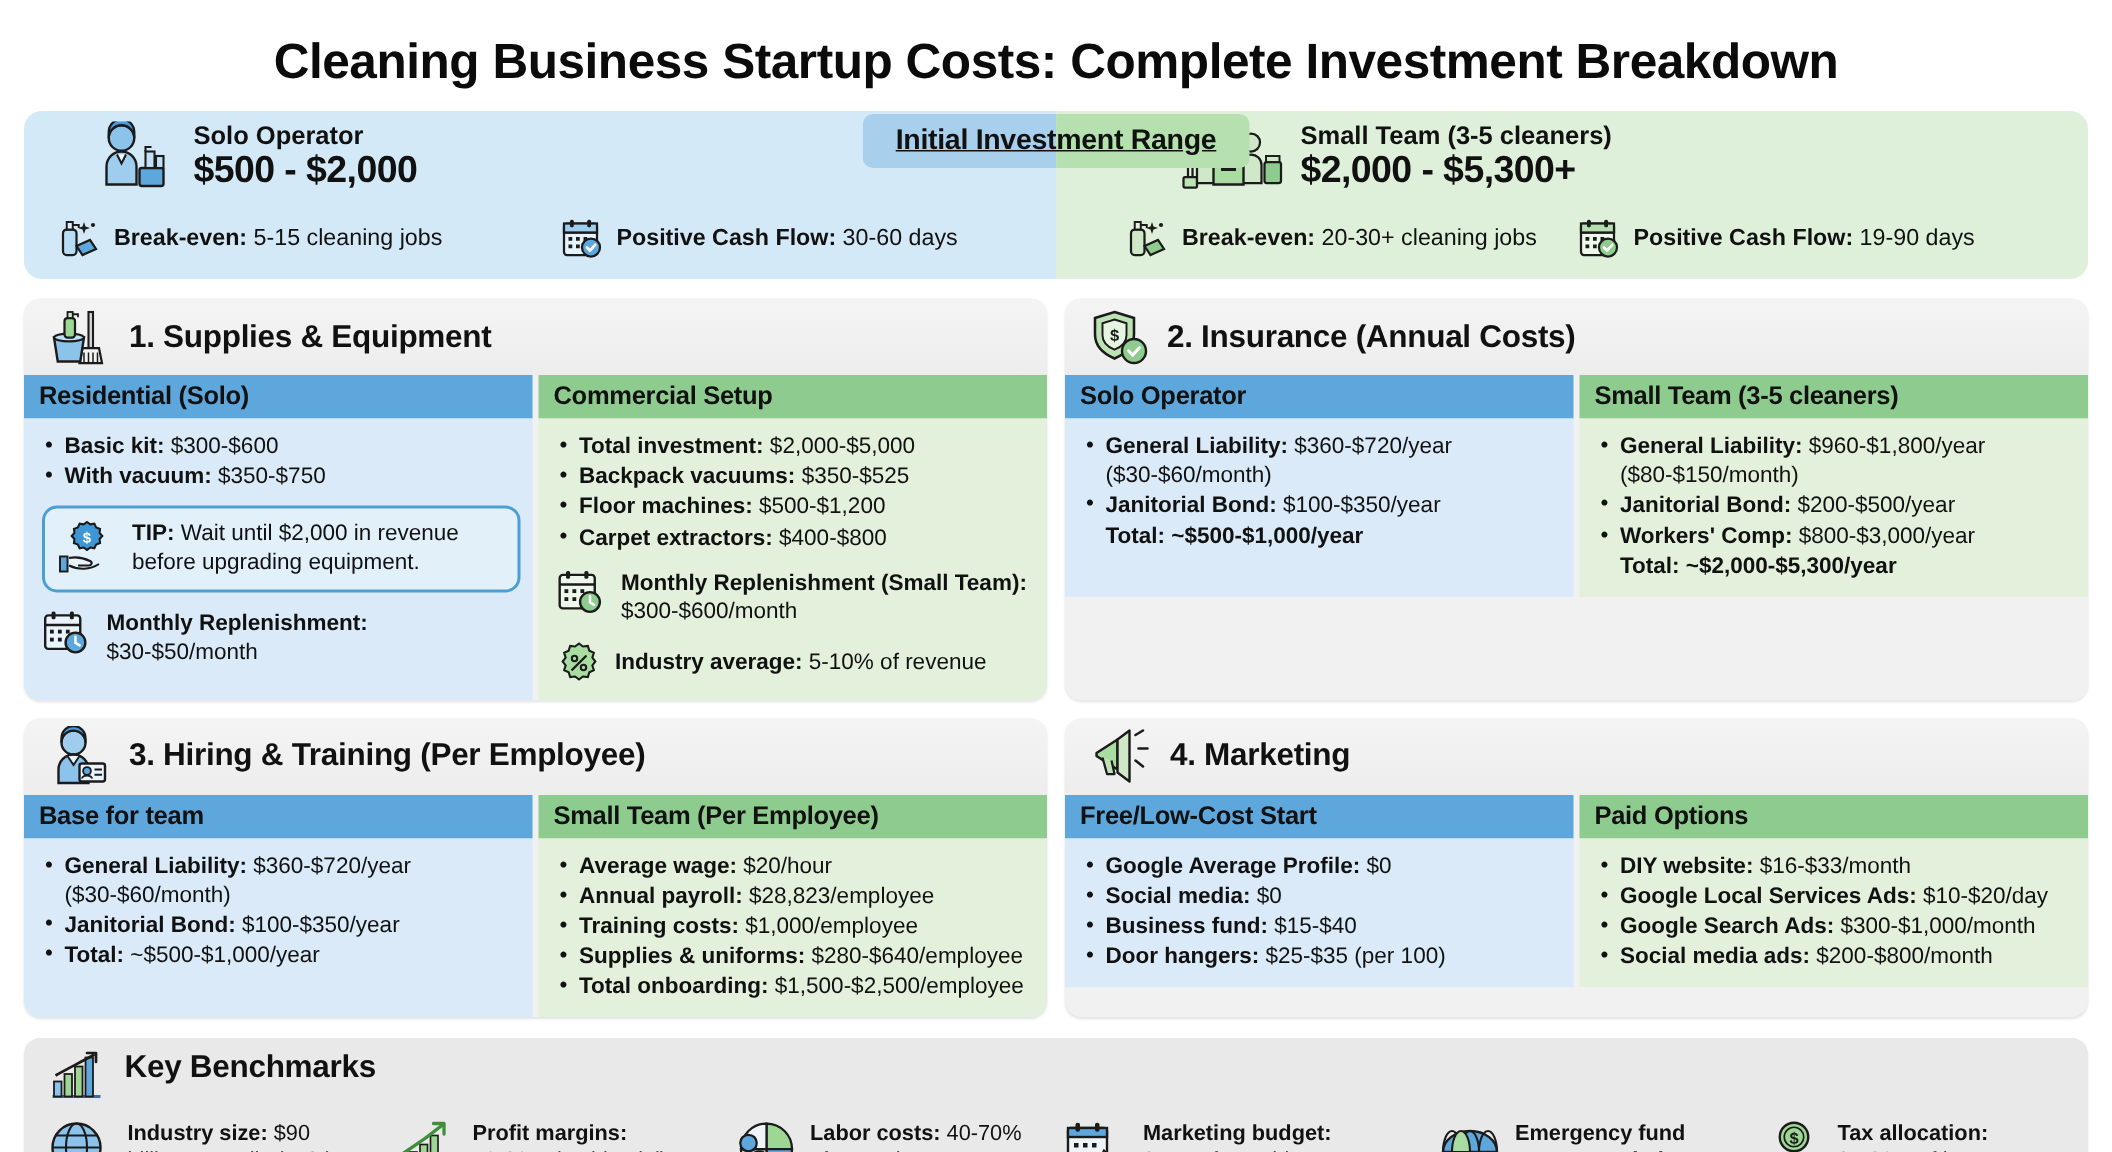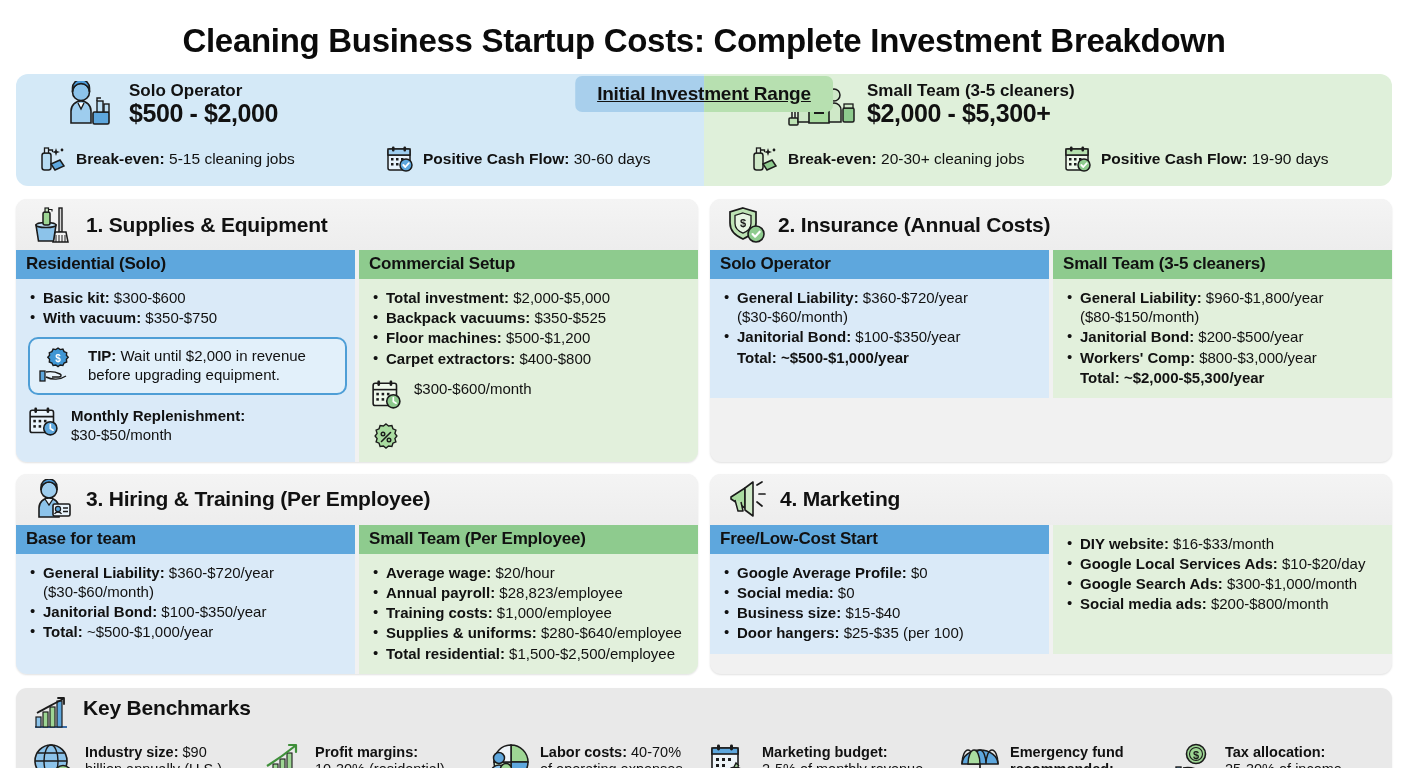--- a/index.html
+++ b/index.html
@@ -39,21 +39,21 @@
   .banner-top {
     display: flex; align-items: center; gap: 11px;
     height: 62px; padding-left: 48px;
   }
   .banner-half.green .banner-top { padding-left: 84px; }
   .banner-label { font-size: 17px; font-weight: bold; line-height: 1.08; }
   .banner-amount { font-size: 25px; font-weight: bold; line-height: 1.1; letter-spacing: -0.4px; }
 
   .banner-bottom {
     display: flex; align-items: center;
-    height: 46px; padding-left: 16px; gap: 13px;
+    height: 46px; padding-left: 16px; gap: 1px;
   }
   .banner-stat {
     display: flex; align-items: center; gap: 8px;
     font-size: 15.5px; line-height: 1.1; white-space: nowrap;
   }
   .banner-stat:first-child { width: 340px; padding-left: 6px; }
   .banner-half.green .banner-stat:first-child { width: 330px; padding-left: 30px; }
   .banner-stat b { font-weight: bold; }
 
   
@@ -379,31 +379,32 @@
                   <rect x="17.5" y="1.5" width="2.5" height="5" rx="1" fill="#1b1b1b"></rect>
                   <rect x="5" y="13" width="2.4" height="2.4" fill="#1b1b1b"></rect>
                   <rect x="10" y="13" width="2.4" height="2.4" fill="#1b1b1b"></rect>
                   <rect x="15" y="13" width="2.4" height="2.4" fill="#1b1b1b"></rect>
                   <rect x="5" y="18" width="2.4" height="2.4" fill="#1b1b1b"></rect>
                   <rect x="10" y="18" width="2.4" height="2.4" fill="#1b1b1b"></rect>
                   <circle cx="21" cy="21" r="6.2" fill="#8ecb8e" stroke="#1b1b1b" stroke-width="1.5"></circle>
                   <path d="M21 17.5 v3.7 l2.6 1.6" fill="none" stroke="#fff" stroke-width="1.6" stroke-linecap="round"></path>
                 </svg>
               </span>
-              <div class="txt"><span class="sub">$300-$600/month</span></div>
+              <div class="txt"><b>Monthly Replenishment (Small Team):</b><span class="sub">$300-$600/month</span></div>
             </div>
             <div class="iconline tight">
               <span>
                 <svg width="30" height="30" viewBox="0 0 30 30">
                   <path d="M15 2 l2.6 2 l3.3 -.4 l1 3.2 l3 1.4 l-1 3.2 l2 2.6 l-2 2.6 l1 3.2 l-3 1.4 l-1 3.2 l-3.3 -.4 l-2.6 2 l-2.6 -2 l-3.3 .4 l-1 -3.2 l-3 -1.4 l1 -3.2 l-2 -2.6 l2 -2.6 l-1 -3.2 l3 -1.4 l1 -3.2 l3.3 .4 Z" fill="#a9dca0" stroke="#1b1b1b" stroke-width="1.4"></path>
                   <circle cx="12" cy="12" r="1.8" fill="none" stroke="#1b1b1b" stroke-width="1.4"></circle>
                   <circle cx="18" cy="18" r="1.8" fill="none" stroke="#1b1b1b" stroke-width="1.4"></circle>
                   <path d="M19.5 10.5 l-9 9" stroke="#1b1b1b" stroke-width="1.6" stroke-linecap="round"></path>
                 </svg>
               </span>
+              <div class="txt"><b>Industry average:</b><span> 5-10% of revenue</span></div>
             </div>
           </div>
         </div>
       </div>
     </div>
 
     <div class="card">
       <div class="card-head">
         <span>
           <svg width="42" height="40" viewBox="0 0 42 40">
@@ -469,21 +470,21 @@
           </div>
         </div>
         <div class="col green">
           <div class="col-head">Small Team (Per Employee)</div>
           <div class="col-body">
             <ul class="bul">
               <li><b>Average wage:</b><span> $20/hour</span></li>
               <li><b>Annual payroll:</b><span> $28,823/employee</span></li>
               <li><b>Training costs:</b><span> $1,000/employee</span></li>
               <li><b>Supplies &amp; uniforms:</b><span> $280-$640/employee</span></li>
-              <li><b>Total residential:</b><span> $1,500-$2,500/employee</span></li>
+              <li><b>Total onboarding:</b><span> $1,500-$2,500/employee</span></li>
             </ul>
           </div>
         </div>
       </div>
     </div>
 
     <div class="card">
       <div class="card-head">
         <span>
           <svg width="44" height="40" viewBox="0 0 44 40">
@@ -495,26 +496,27 @@
         </span>
         <div class="card-title">4. Marketing</div>
       </div>
       <div class="cols">
         <div class="col blue">
           <div class="col-head">Free/Low-Cost Start</div>
           <div class="col-body">
             <ul class="bul">
               <li><b>Google Average Profile:</b><span> $0</span></li>
               <li><b>Social media:</b><span> $0</span></li>
-              <li><b>Business size:</b><span> $15-$40</span></li>
+              <li><b>Business fund:</b><span> $15-$40</span></li>
               <li><b>Door hangers:</b><span> $25-$35 (per 100)</span></li>
             </ul>
           </div>
         </div>
         <div class="col green">
+          <div class="col-head">Paid Options</div>
           <div class="col-body">
             <ul class="bul">
               <li><b>DIY website:</b><span> $16-$33/month</span></li>
               <li><b>Google Local Services Ads:</b><span> $10-$20/day</span></li>
               <li><b>Google Search Ads:</b><span> $300-$1,000/month</span></li>
               <li><b>Social media ads:</b><span> $200-$800/month</span></li>
             </ul>
           </div>
         </div>
       </div>

